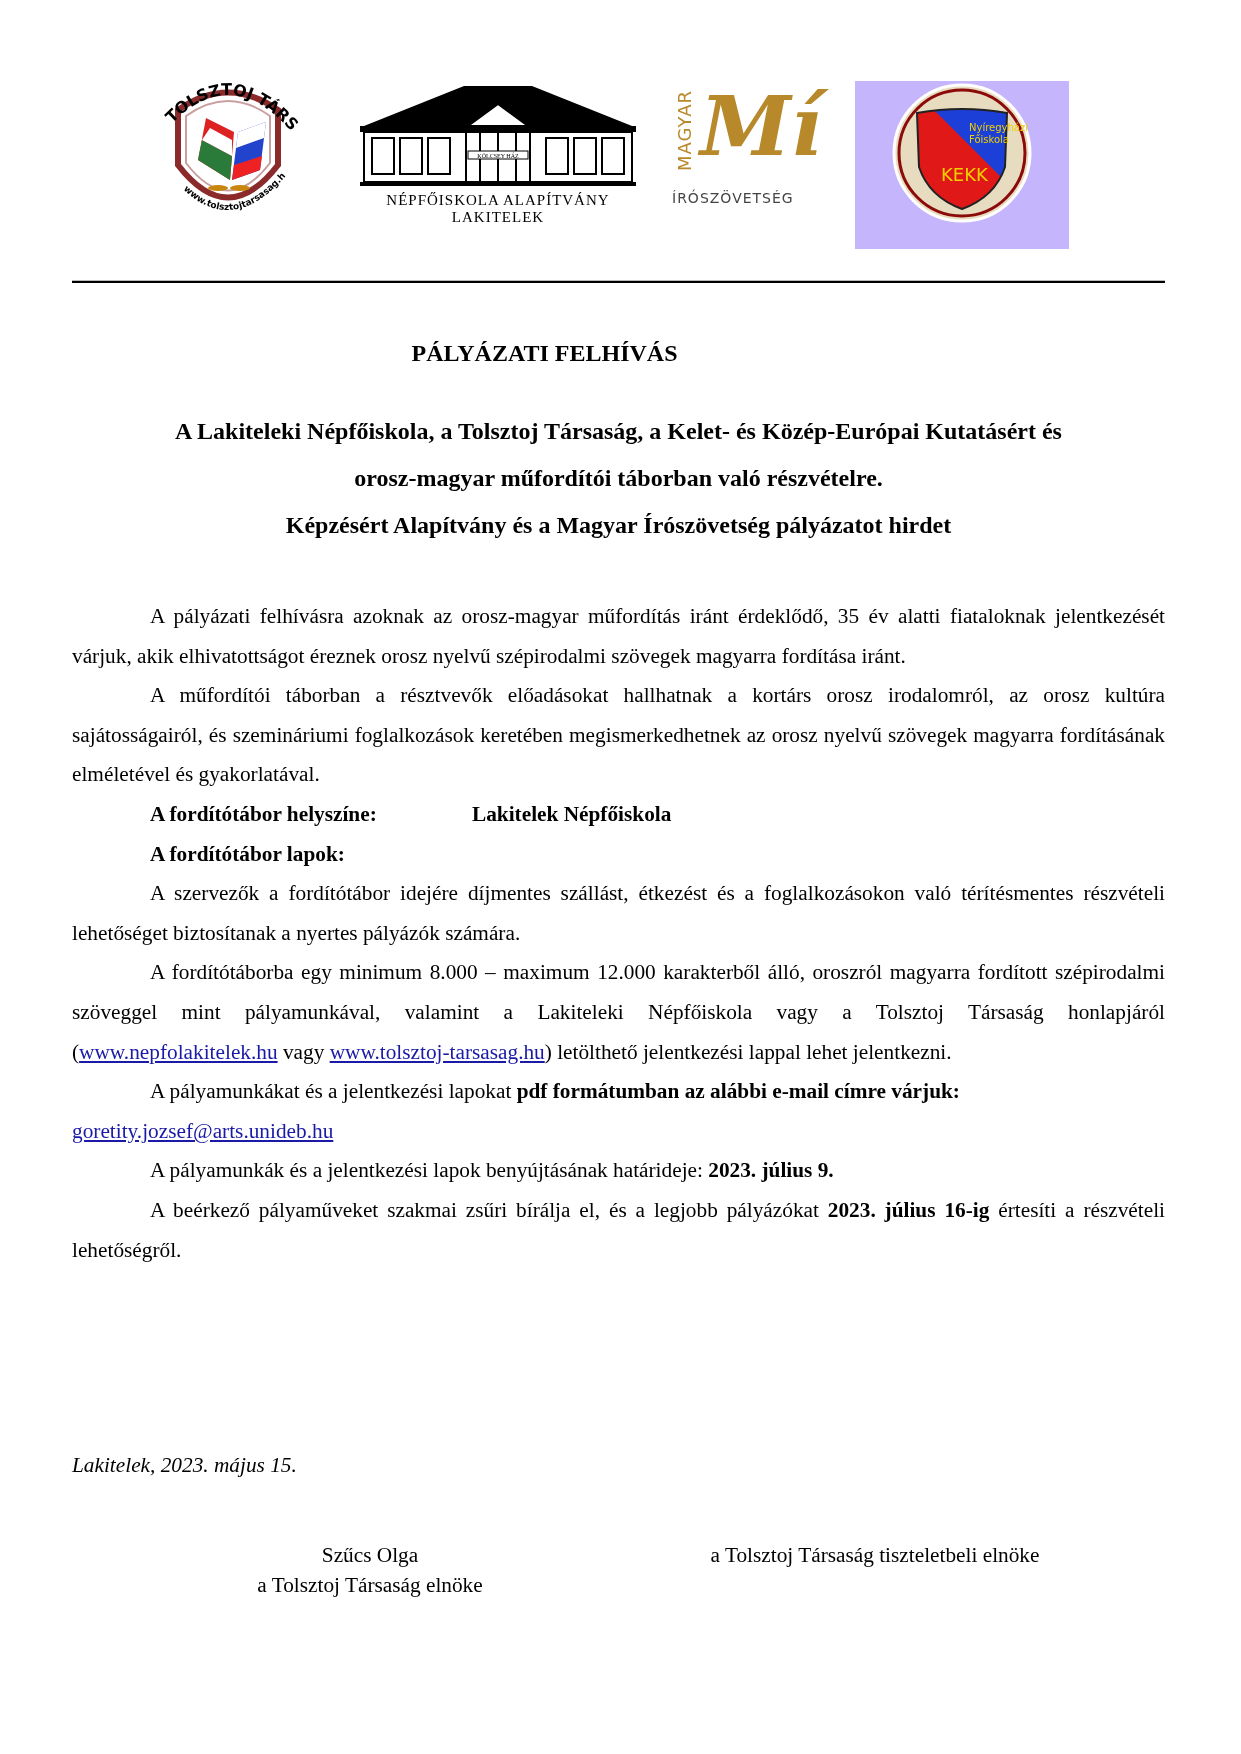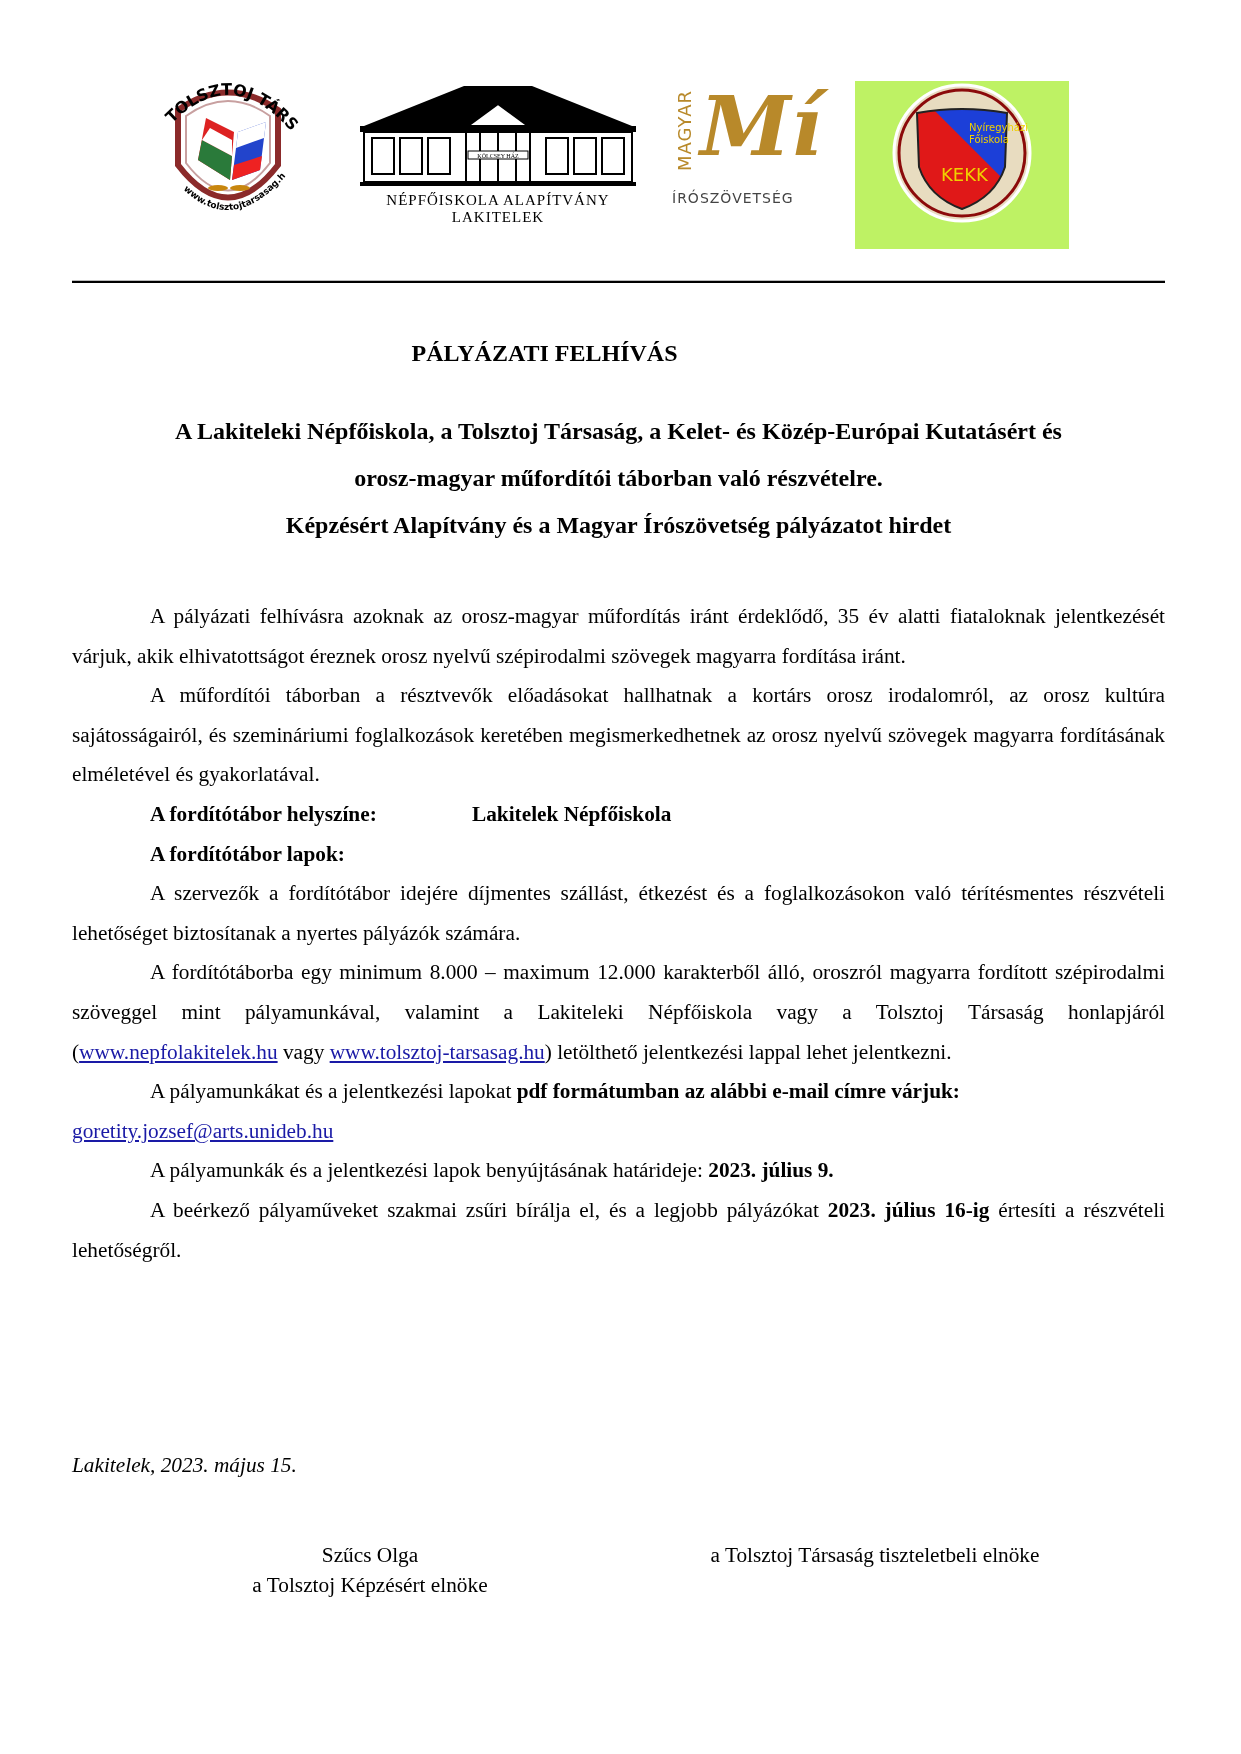--- a/index.html
+++ b/index.html
@@ -81,21 +81,21 @@
   </div>
 
   <div class="logo" style="left:672px; top:12px; width:140px; height:140px;">
     <div style="position:absolute; left:0; top:0; width:24px; height:100px;">
       <div style="position:absolute; left:-38px; top:38px; width:100px; transform:rotate(-90deg); font-family:'DejaVu Sans',sans-serif; font-size:18px; color:#b8892a; letter-spacing:1px; text-align:center;">MAGYAR</div>
     </div>
     <div style="position:absolute; left:28px; top:-6px; font-family:'DejaVu Serif',serif; font-style:italic; font-weight:bold; font-size:82px; color:#b8892a; line-height:100px;">Mí</div>
     <div style="position:absolute; left:0; top:108px; font-family:'DejaVu Sans',sans-serif; font-size:14px; color:#444; letter-spacing:1px;">ÍRÓSZÖVETSÉG</div>
   </div>
 
-  <div class="logo" style="left:855px; top:11px; width:214px; height:168px; background:#bef264;">
+  <div class="logo" style="left:855px; top:11px; width:214px; height:168px; background:#c4b5fd;">
     <svg width="214" height="144" viewBox="0 0 214 144">
       <circle cx="107" cy="72" r="68" fill="#e8dcc0" stroke="#fff" stroke-width="3"></circle>
       <circle cx="107" cy="72" r="63" fill="none" stroke="#8b0a0a" stroke-width="3"></circle>
       <defs>
           <clipPath id="sh">
             <path d="M62 32 Q107 24 152 32 L150 86 Q140 116 107 128 Q74 116 64 86 Z"></path>
           </clipPath>
         </defs>
       <g clip-path="url(#sh)">
         <rect x="50" y="20" width="120" height="120" fill="#e01818"></rect>
@@ -134,17 +134,17 @@
   <p><span>A pályamunkákat és a jelentkezési lapokat </span><span class="b">pdf formátumban az alábbi e-mail címre várjuk:</span></p>
   <p class="noindent"><a class="link" href="#">goretity.jozsef@arts.unideb.hu</a></p>
   <p><span>A pályamunkák és a jelentkezési lapok benyújtásának határideje: </span><span class="b">2023. július 9.</span></p>
   <p><span>A beérkező pályaműveket szakmai zsűri bírálja el, és a legjobb pályázókat </span><span class="b">2023. július 16-ig</span><span> értesíti a részvételi lehetőségről.</span></p>
 </div>
 
 <div class="date">Lakitelek, 2023. május 15.</div>
 
 <div class="sig left">
   <div>Szűcs Olga</div>
-  <div>a Tolsztoj Képzésért elnöke</div>
+  <div>a Tolsztoj Társaság elnöke</div>
 </div>
 <div class="sig right">
   <div>a Tolsztoj Társaság tiszteletbeli elnöke</div>
 </div>
 
 </body></html>

